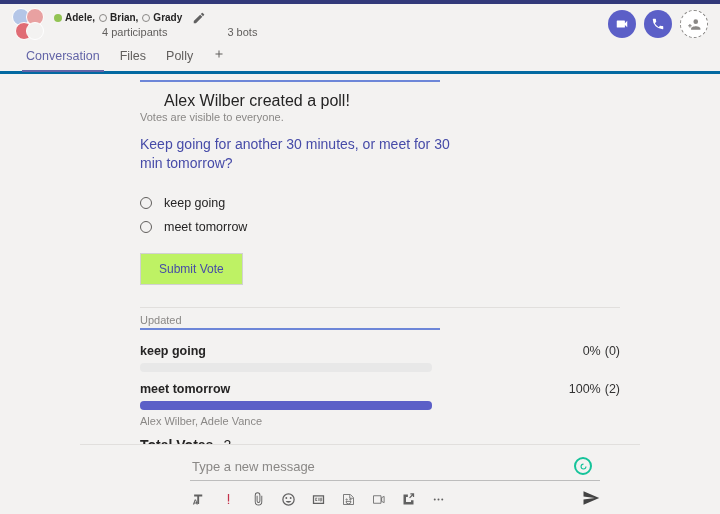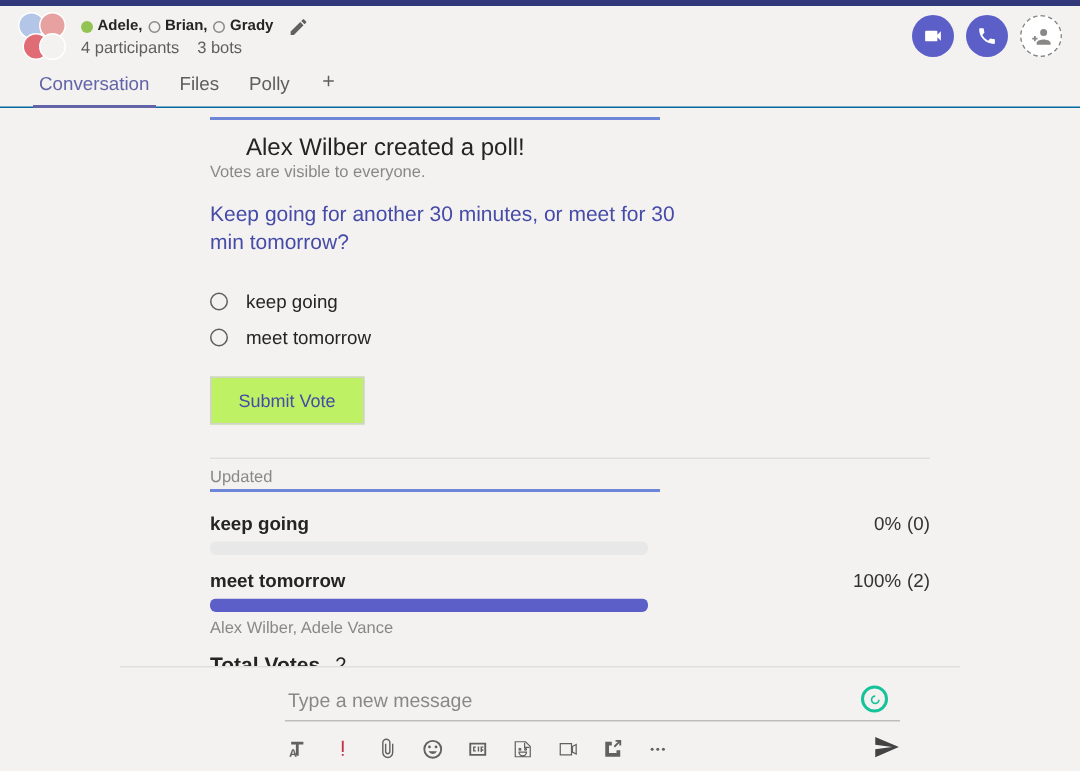--- a/index.html
+++ b/index.html
@@ -18,21 +18,21 @@
   .presence-available { background: #92c353; }
   .presence-ring { width: 8px; height: 8px; border-radius: 50%; border: 1.2px solid #8a8886; display: inline-block; }
   .edit-icon { width: 14px; height: 14px; margin-left: 6px; fill: #616161; cursor: pointer; }
   .subline { font-size: 11px; color: #605e5c; margin-top: 1px; display: flex; gap: 12px; }
   .hdr-actions { margin-left: auto; display: flex; gap: 8px; align-items: center; }
   .icon-btn-round { width: 28px; height: 28px; border-radius: 50%; display: flex; align-items: center; justify-content: center; cursor: pointer; }
   .btn-purple { background: #5b5fc7; }
   .btn-purple svg { fill: #fff; }
   .btn-outline { border: 1px dashed #8a8886; background: #fff; }
   .btn-outline svg { fill: #8a8886; }
-  .tabs { display: flex; align-items: center; gap: 16px; padding: 0 24px; border-bottom: 1px solid #0369a1; font-size: 12.5px; color: #605e5c; }
+  .tabs { display: flex; align-items: center; gap: 16px; padding: 0 24px; border-bottom: 3px solid #0369a1; font-size: 12.5px; color: #605e5c; }
   .tab { padding: 6px 2px 8px 2px; cursor: pointer; position: relative; }
   .tab.active { color: #6264a7; font-weight: 500; }
   .tab.active::after { content: ""; position: absolute; left: -2px; right: -2px; bottom: -1px; height: 2px; background: #6264a7; }
   .add-tab svg { width: 12px; height: 12px; fill: #605e5c; }
   .content { flex: 1; overflow-y: auto; padding: 0 0 4px 0; }
   .msg-wrap { margin: 0 auto; width: 520px; padding-left: 40px; }
   .rule { height: 2px; width: 300px; background: #6d86d8; margin: 6px 0 10px 0; }
   .poll-hdr { font-size: 16px; color: #252424; margin-left: 24px; }
   .poll-hdr-sub { font-size: 11px; color: #8a8886; margin-top: 1px; }
   .poll-q { font-size: 14px; color: #464ba8; margin: 12px 0 18px 0; max-width: 310px; line-height: 1.35; }
@@ -60,21 +60,21 @@
   .g-badge { position: absolute; right: 48px; top: 12px; width: 18px; height: 18px; border-radius: 50%; background: #f3f2f1; border: 2.5px solid #15c39a; display:flex;align-items:center;justify-content:center; }
   .g-badge svg { width: 9px; height: 9px; fill: #15c39a; }
   .compose-toolbar { display: flex; align-items: center; gap: 14px; padding-top: 2px; }
   .ct-icon { width: 16px; height: 16px; display: flex; align-items: center; justify-content: center; cursor: pointer; }
   .ct-icon svg { width: 15px; height: 15px; fill: #616161; }
   .ct-icon.red svg { fill: #c4314b; }
   .send-btn { margin-left: auto; cursor: pointer; }
   .send-btn svg { width: 18px; height: 18px; fill: #434343; }
   .presence-wrap { display:inline-flex; align-items:center; gap:3px; }
   .name-strong { font-weight: 700; }
-  .clickable { cursor: pointer; }
+  .clickable { cursor: pointer; margin-left: 48px; }
 </style>
 </head>
 <body>
 <div class="app">
 
   <div class="topbar"></div>
 
   <div class="header">
     <div class="avatar-stack">
       <div class="av av1"></div>

